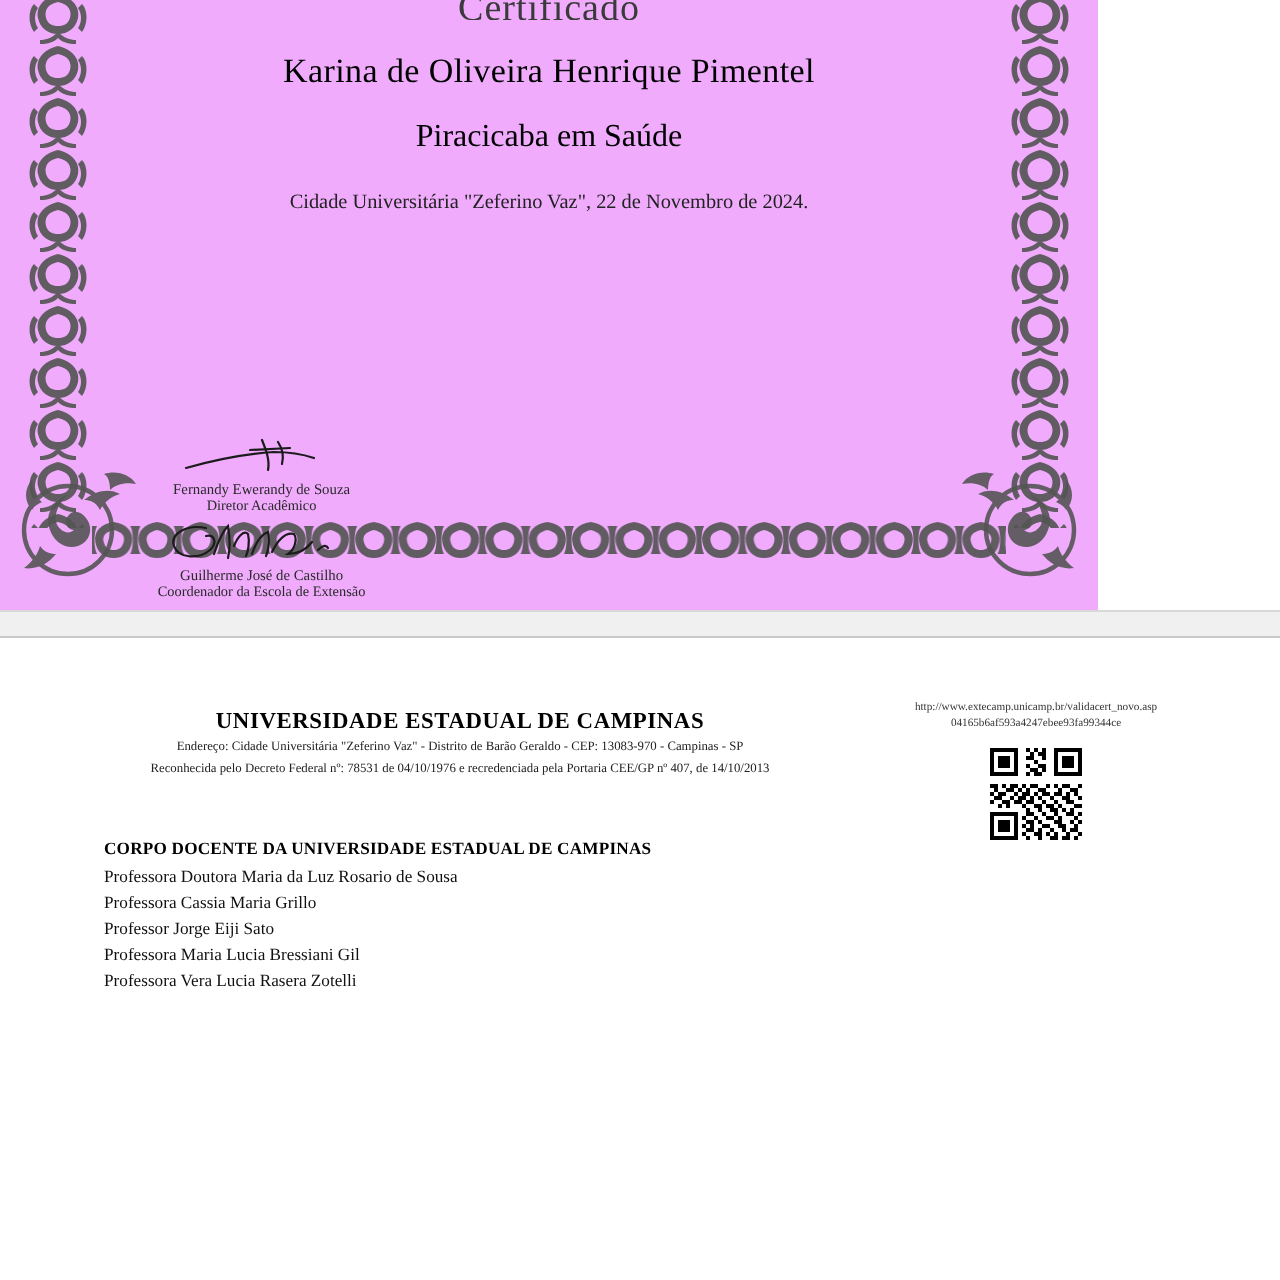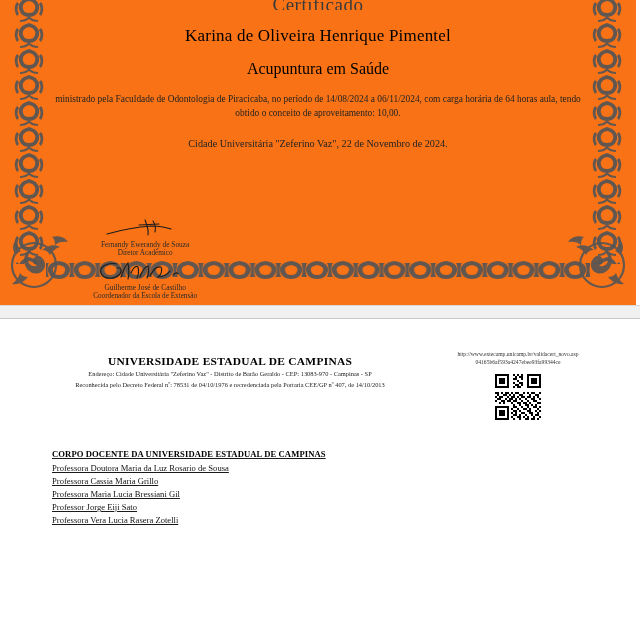--- a/index.html
+++ b/index.html
@@ -13,23 +13,23 @@
     background: #ffffff;
     font-family: "Liberation Serif", serif;
     color: #1a1a1a;
     overflow: hidden;
     position: relative;
   }
 
   
   .cert-page {
     position: relative;
-    width: 636px;
+    width: 549px;
     height: 305px;
-    background: #f97316;
+    background: #f0abfc;
     overflow: hidden;
   }
 
   
   .border-left, .border-right {
     position: absolute;
     top: -4px;
     width: 30px;
     height: 268px;
     overflow: hidden;
@@ -196,23 +196,22 @@
     width: 50px;
     height: 50px;
     background: #fff;
     border: 3px solid #fff;
     box-sizing: content-box;
   }
   .qr-code svg { display:block; }
 
   
   .faculty {
-    margin-top: 60px;
+    margin-top: 30px;
     padding-left: 52px;
-    text-decoration: underline;
   }
   .faculty-heading {
     font-size: 8.6px;
     font-weight: bold;
     color: #000;
     margin-bottom: 3px;
     letter-spacing: 0.1px;
   }
   .faculty-heading.second { margin-top: 14px; }
   .faculty-name {
@@ -285,22 +284,21 @@
         <path d="M44 6 C50 4 57 6 60 11 C55 10 50 11 47 14 C47 10 46 7 44 6 Z"></path>
         <path d="M8 24 C4 20 4 13 8 9 C8 14 10 18 13 20 C11 21 9 22 8 24 Z"></path>
         <path d="M20 46 C16 51 10 54 4 53 C8 50 11 46 12 42 C14 45 17 46 20 46 Z"></path>
       </g>
     </svg>
   </div>
 
   <div class="cert-body">
     <div class="cut-line">Certificado</div>
     <div class="student-name">Karina de Oliveira Henrique Pimentel</div>
-    <div class="course-name">Acupuntura em Saúde</div>
-    <div class="course-detail">ministrado pela Faculdade de Odontologia de Piracicaba, no período de 14/08/2024 a 06/11/2024, com carga horária de 64 horas aula, tendo obtido o conceito de aproveitamento: 10,00.</div>
+    <div class="course-name">Piracicaba em Saúde</div>
     <div class="place-date">Cidade Universitária "Zeferino Vaz", 22 de Novembro de 2024.</div>
   </div>
 
   <div class="signatures">
 
     <div class="sig-block">
       <div class="sig-mark">
         <svg width="88" height="24" viewBox="0 0 88 24" xmlns="http://www.w3.org/2000/svg">
           <g fill="none" stroke="#1b1b1b" stroke-width="1.1" stroke-linecap="round">
             <path d="M6 18 C20 14 34 11 50 10 C58 10 64 11 70 13"></path>
@@ -486,19 +484,19 @@
   </div>
 
   <div class="faculty">
     <div class="faculty-heading">CORPO DOCENTE DA UNIVERSIDADE ESTADUAL DE CAMPINAS</div>
     <div>
       <div class="faculty-name">Professora Doutora Maria da Luz Rosario de Sousa</div>
     </div>
 
     <div>
       <div class="faculty-name">Professora Cassia Maria Grillo</div>
+      <div class="faculty-name">Professor Jorge Eiji Sato</div>
       <div class="faculty-name">Professora Maria Lucia Bressiani Gil</div>
-      <div class="faculty-name">Professor Jorge Eiji Sato</div>
       <div class="faculty-name">Professora Vera Lucia Rasera Zotelli</div>
     </div>
   </div>
 
 </div>
 
 </body></html>

